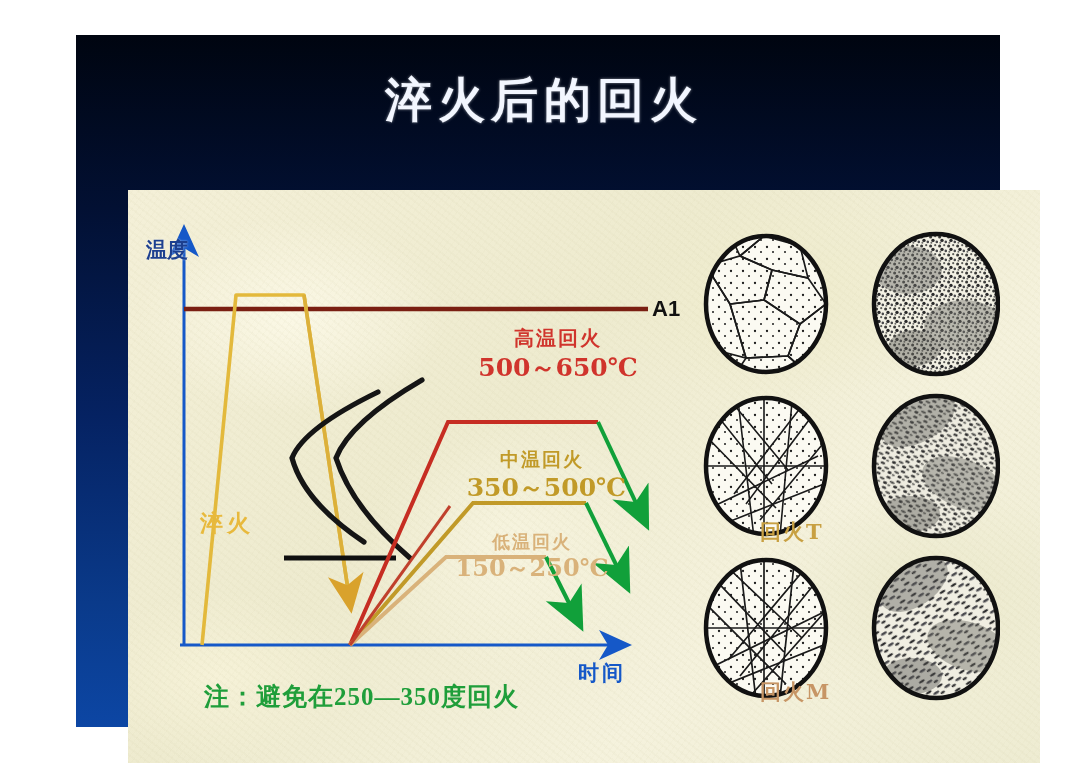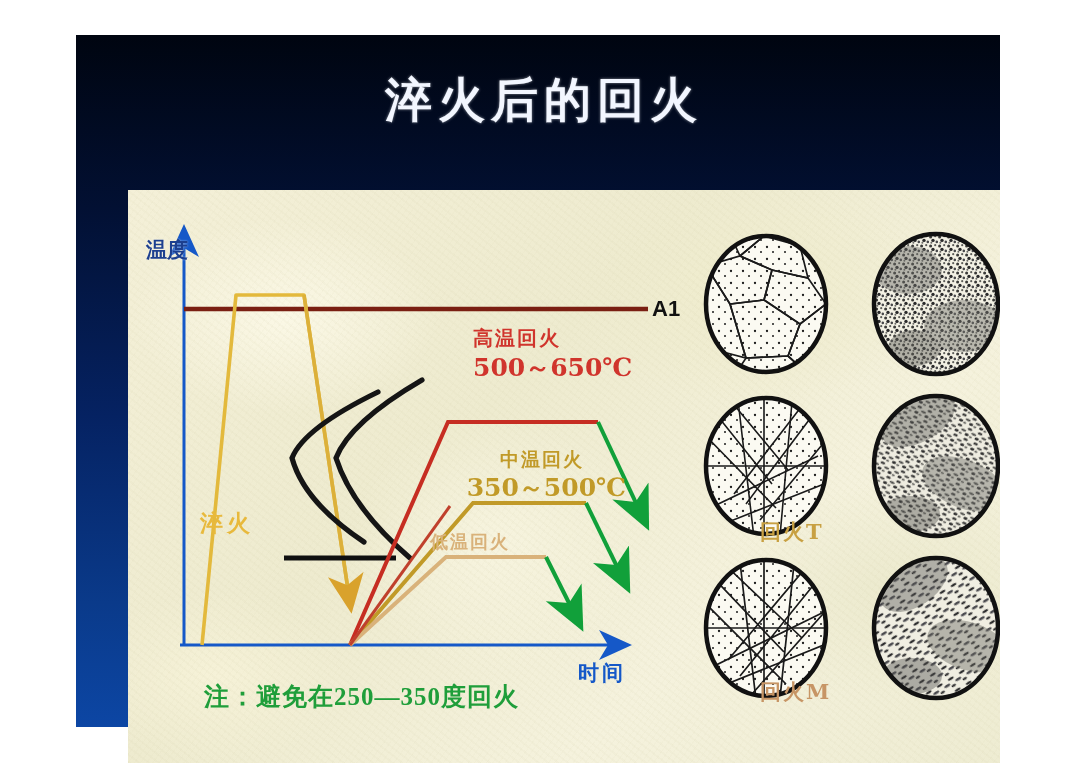--- a/index.html
+++ b/index.html
@@ -28,20 +28,21 @@
     position:absolute;left:52px;top:155px;width:872px;height:573px;
     background:#f2eed4;
     background-image:
       radial-gradient(ellipse 220px 140px at 18% 22%, #fbf8e6 0%, rgba(251,248,230,0) 70%),
       radial-gradient(ellipse 260px 160px at 72% 18%, #efeccd 0%, rgba(239,236,205,0) 70%),
       radial-gradient(ellipse 200px 180px at 42% 62%, #f7f4df 0%, rgba(247,244,223,0) 72%),
       radial-gradient(ellipse 240px 150px at 88% 70%, #eceace 0%, rgba(236,234,206,0) 72%),
       radial-gradient(ellipse 180px 120px at 10% 85%, #f6f2d8 0%, rgba(246,242,216,0) 72%),
       linear-gradient(135deg,#f4f0d8 0%,#eeebcf 40%,#f5f2dd 70%,#eeecd2 100%);
     overflow:hidden;
+    padding-left:40px;
   }
   .panel::after{
     content:"";position:absolute;inset:0;pointer-events:none;
     background:
       repeating-linear-gradient(38deg, rgba(200,195,155,.07) 0 2px, rgba(255,255,255,0) 2px 6px),
       repeating-linear-gradient(-54deg, rgba(205,200,160,.06) 0 1px, rgba(255,255,255,0) 1px 5px);
   }
   .panel > *{position:relative;z-index:2;}
 
   svg.chart{position:absolute;left:0;top:0;width:872px;height:573px;}
@@ -49,27 +50,27 @@
   .lbl{position:absolute;white-space:nowrap;font-weight:700;}
   .lbl-axis-y{left:18px;top:48px;color:#1c3f8f;font-size:21px;line-height:23px;
     font-family:"DejaVu Serif","Liberation Serif",serif;width:24px;text-align:center;
     text-shadow:0 0 2px rgba(255,255,255,.6);}
   .lbl-axis-x{left:450px;top:469px;color:#1558c8;font-size:21px;letter-spacing:3px;
     font-family:"DejaVu Serif","Liberation Serif",serif;}
   .lbl-quench{left:72px;top:318px;color:#e8b93c;font-size:23px;letter-spacing:4px;
     font-family:"DejaVu Serif","Liberation Serif",serif;}
   .lbl-a1{left:524px;top:106px;color:#111;font-size:22px;font-weight:700;}
   .lbl-hi{left:345px;top:135px;color:#d0342c;font-size:20px;letter-spacing:2px;
-    font-family:"DejaVu Serif","Liberation Serif",serif;text-align:left;width:170px;}
+    font-family:"DejaVu Serif","Liberation Serif",serif;text-align:center;width:170px;}
   .lbl-hi .t2{font-size:25px;letter-spacing:0;display:block;margin-top:-1px;}
   .lbl-mid{left:330px;top:257px;color:#c19a28;font-size:19px;letter-spacing:2px;
     font-family:"DejaVu Serif","Liberation Serif",serif;text-align:center;width:168px;}
   .lbl-mid .t2{font-size:25px;letter-spacing:0;display:block;margin-top:-2px;text-align:right;}
-  .lbl-low{left:302px;top:340px;color:#d9b27a;font-size:18px;letter-spacing:2px;
-    font-family:"DejaVu Serif","Liberation Serif",serif;width:160px;}
+  .lbl-low{left:324px;top:340px;color:#d9b27a;font-size:18px;letter-spacing:2px;
+    font-family:"DejaVu Serif","Liberation Serif",serif;text-align:center;width:160px;}
   .lbl-low .t2{font-size:24px;letter-spacing:0;display:block;margin-top:-2px;}
   .lbl-note{left:76px;top:490px;color:#1f9e3a;font-size:25px;letter-spacing:1px;
     font-family:Liberation Serif, serif;}
   .lbl-tt{left:632px;top:328px;color:#c8a042;font-size:21px;letter-spacing:2px;
     font-family:"DejaVu Serif","Liberation Serif",serif;}
   .lbl-tm{left:632px;top:488px;color:#c79565;font-size:21px;letter-spacing:2px;
     font-family:"DejaVu Serif","Liberation Serif",serif;}
 
   
   .watermark{
@@ -263,20 +264,21 @@
         <span class="t2">500～650℃</span>
       </div>
 
       <div class="lbl lbl-mid">
         <span>中温回火</span>
         <span class="t2">350～500℃</span>
       </div>
 
       <div class="lbl lbl-low">
         <span>低温回火</span>
+        <span class="t2">150～250℃</span>
       </div>
 
       <div class="lbl lbl-note">注：避免在250—350度回火</div>
 
       <div class="lbl lbl-tt">回火T</div>
       <div class="lbl lbl-tm">回火M</div>
     </div>
   </div>
 
 

